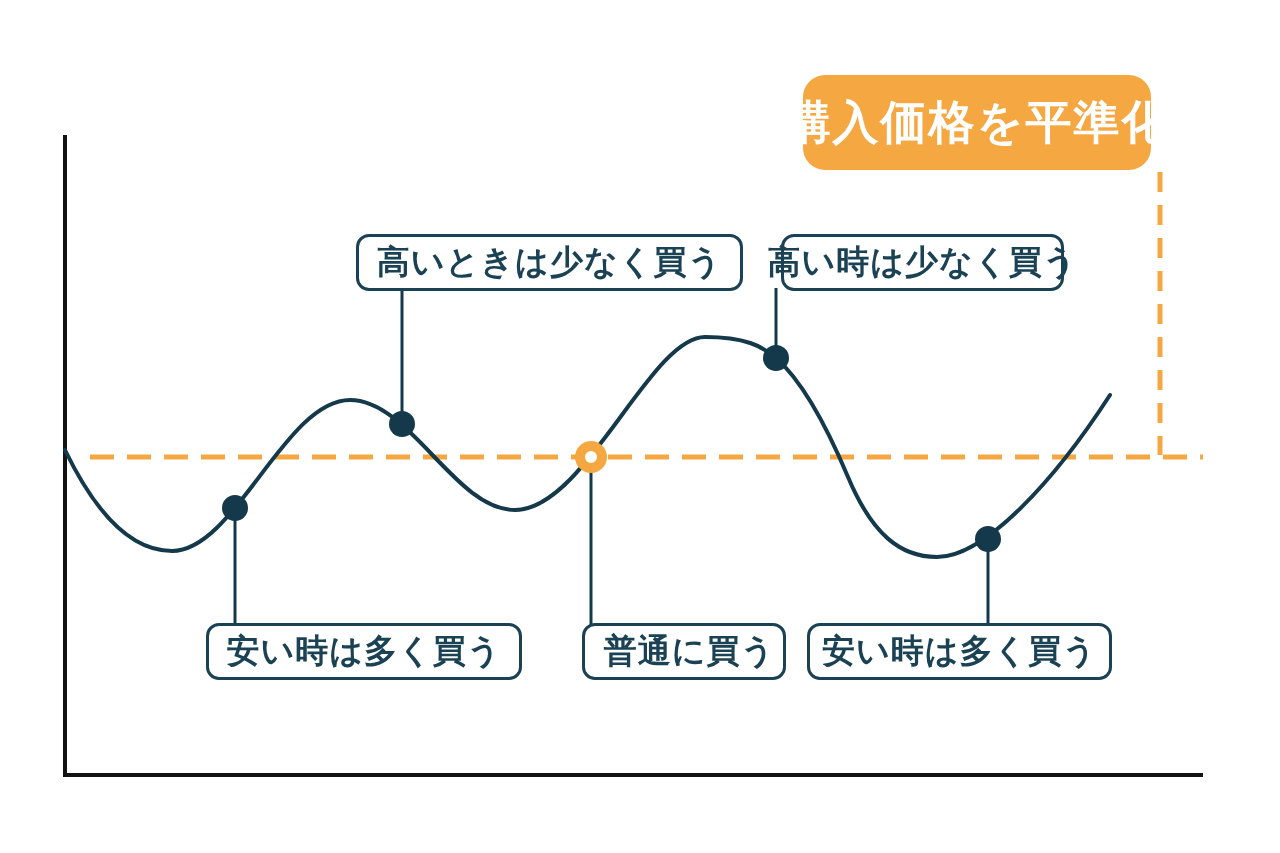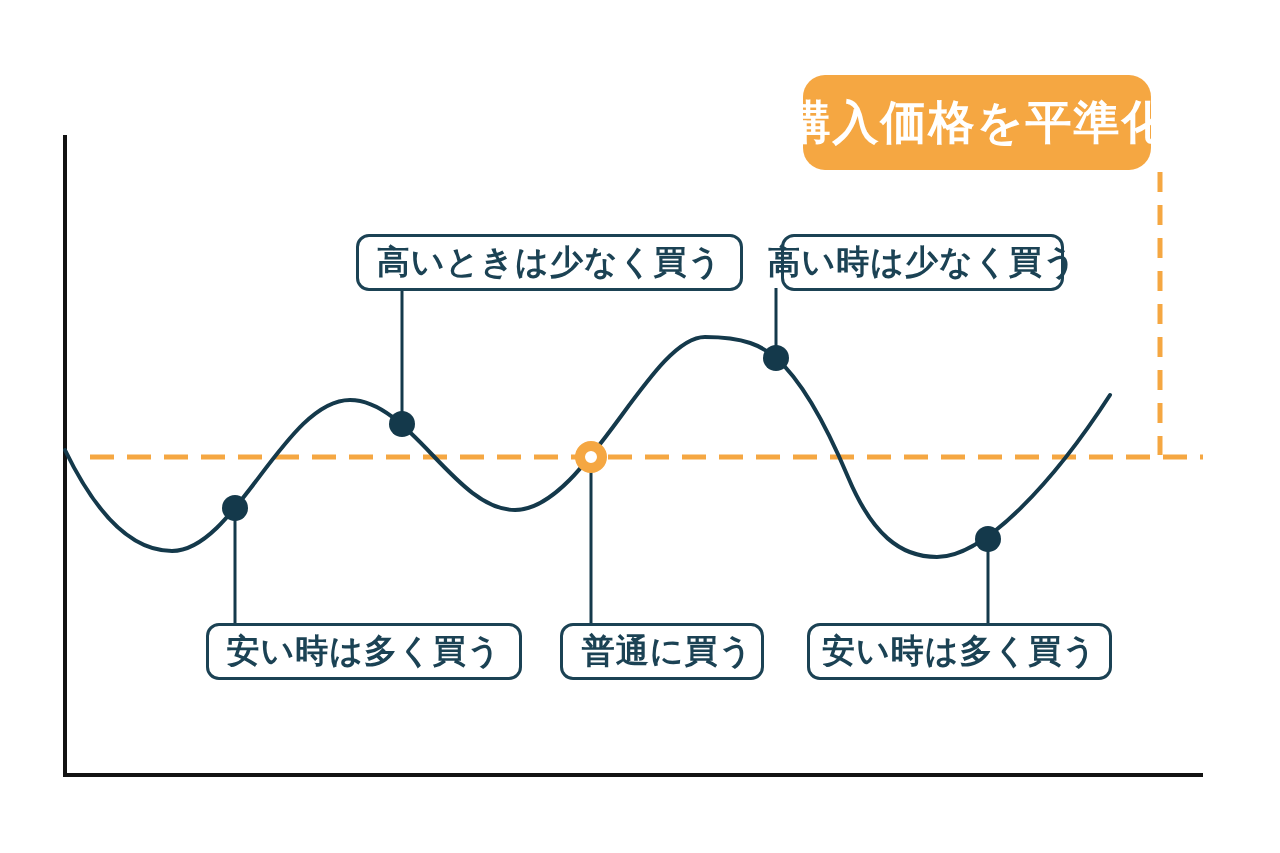--- a/index.html
+++ b/index.html
@@ -34,21 +34,21 @@
     align-items: center;
     justify-content: center;
     font-size: 33px;
     letter-spacing: 1px;
     white-space: nowrap;
     margin-left: 44px;
   }
   .callout.top-left     { left: 312px; top: 234px; width: 387px; height: 57px; }
   .callout.top-right    { left: 737px; top: 234px; width: 283px; height: 57px; }
   .callout.bottom-left  { left: 162px; top: 623px; width: 316px; height: 57px; }
-  .callout.bottom-center{ left: 516px; top: 623px; width: 204px; height: 57px; padding-left: 11px; }
+  .callout.bottom-center{ left: 538px; top: 623px; width: 204px; height: 57px; padding-left: 11px; }
   .callout.bottom-right { left: 763px; top: 623px; width: 305px; height: 57px; }
   .badge {
     position: absolute;
     left: 803px;
     top: 75px;
     width: 348px;
     height: 95px;
     box-sizing: border-box;
     background: #F5A742;
     border-radius: 22px;

